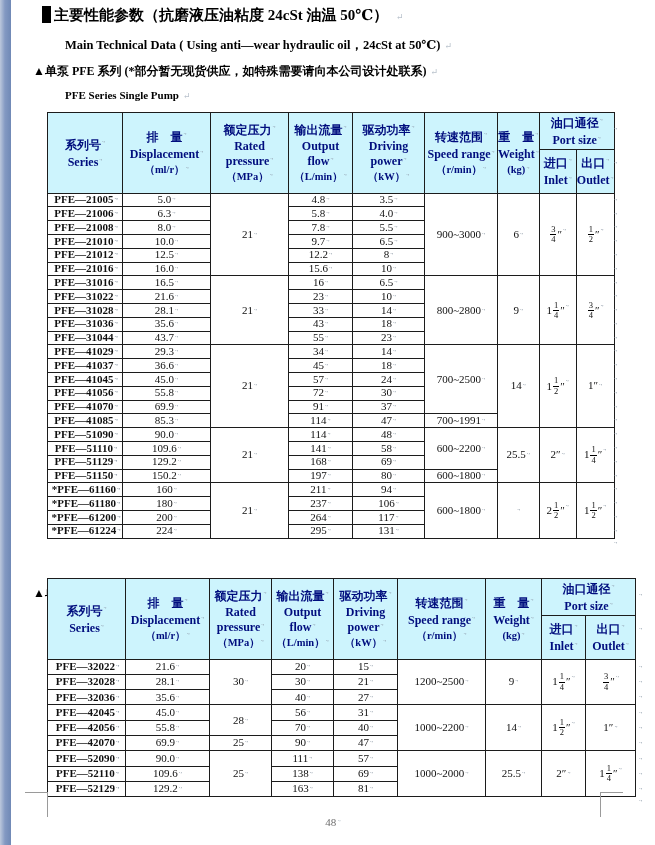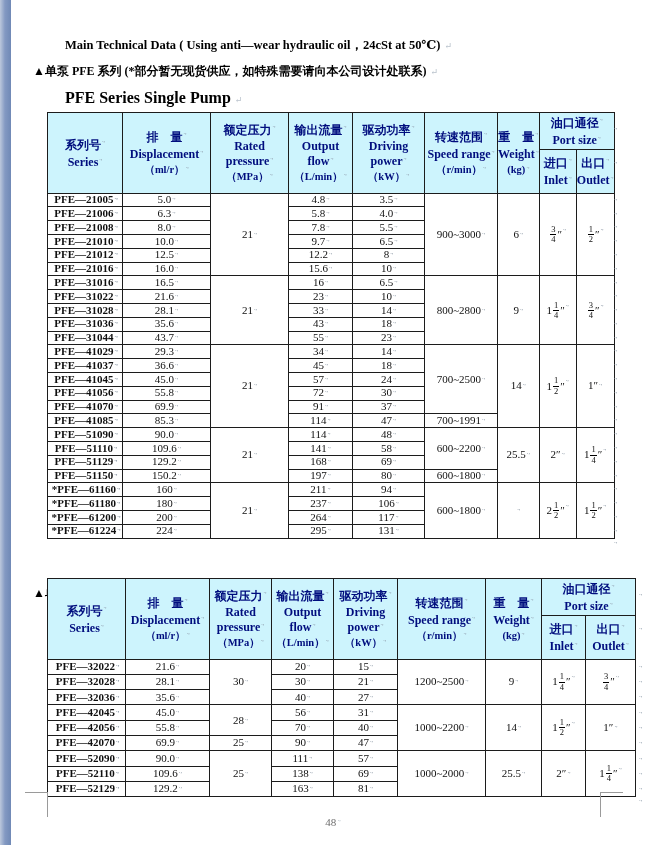--- a/index.html
+++ b/index.html
@@ -13,21 +13,21 @@
   .page{position:absolute;left:11px;top:0;width:644px;height:845px;background:#fff;}
 
   .doc-title{position:absolute;left:31px;top:6px;font-size:15px;font-weight:bold;color:#000;white-space:nowrap;}
   .tblock{display:inline-block;width:9px;height:17px;background:#000;margin-right:3px;vertical-align:-3px;}
   .hmark::after{content:"\21B5";color:#b9c2cc;font-size:9px;margin-left:4px;font-weight:normal;}
 
   .subtitle{position:absolute;left:54px;top:37px;font-size:12.5px;font-weight:bold;color:#000;white-space:nowrap;}
   .sec{position:absolute;font-size:12px;font-weight:bold;color:#000;white-space:nowrap;}
   .sec1{left:22px;top:63px;}
   .sec2{left:22px;top:561px;margin-top:24px;}
-  .tname{position:absolute;left:54px;font-size:16px;font-weight:bold;color:#000;white-space:nowrap;text-align:right;}
+  .tname{position:absolute;left:54px;font-size:11px;font-weight:bold;color:#000;white-space:nowrap;text-align:right;}
   .tname1{top:89px;}
   .tname2{top:558px;}
 
   .twrap{position:absolute;left:36px;}
   .twrap1{top:112px;}
   .twrap2{top:578px;}
 
   table{border-collapse:collapse;table-layout:fixed;border:1.5px solid #000;background:#fff;}
   th,td{border:1px solid #1c1c1c;text-align:center;vertical-align:middle;overflow:hidden;}
   thead th{background:#cdf4fd;color:#000d7e;padding:1px 0;}
@@ -56,20 +56,23 @@
   .pagenum{position:absolute;left:0;top:816px;width:100%;text-align:center;font-size:11px;color:#6d6d6d;}
   .pagenum::after{content:" .,";font-size:6px;color:#a5b2bd;vertical-align:top;}
 </style>
 </head>
 <body>
 
 <div class="strip"></div>
 
 <div class="page">
 
+  <div class="doc-title hmark">
+    <span class="tblock"></span><span>主要性能参数（抗磨液压油粘度 24cSt 油温 50℃）</span>
+  </div>
 
   <div class="subtitle hmark">Main Technical Data ( Using anti—wear hydraulic oil，24cSt at 50℃)</div>
 
   <div class="sec sec1 hmark">▲单泵 PFE 系列 (*部分暂无现货供应，如特殊需要请向本公司设计处联系)</div>
   <div class="tname tname1 hmark">PFE Series Single Pump</div>
 
   <div class="twrap twrap1">
     <table id="table1">
         <colgroup>
           <col style="width: 75px;">

